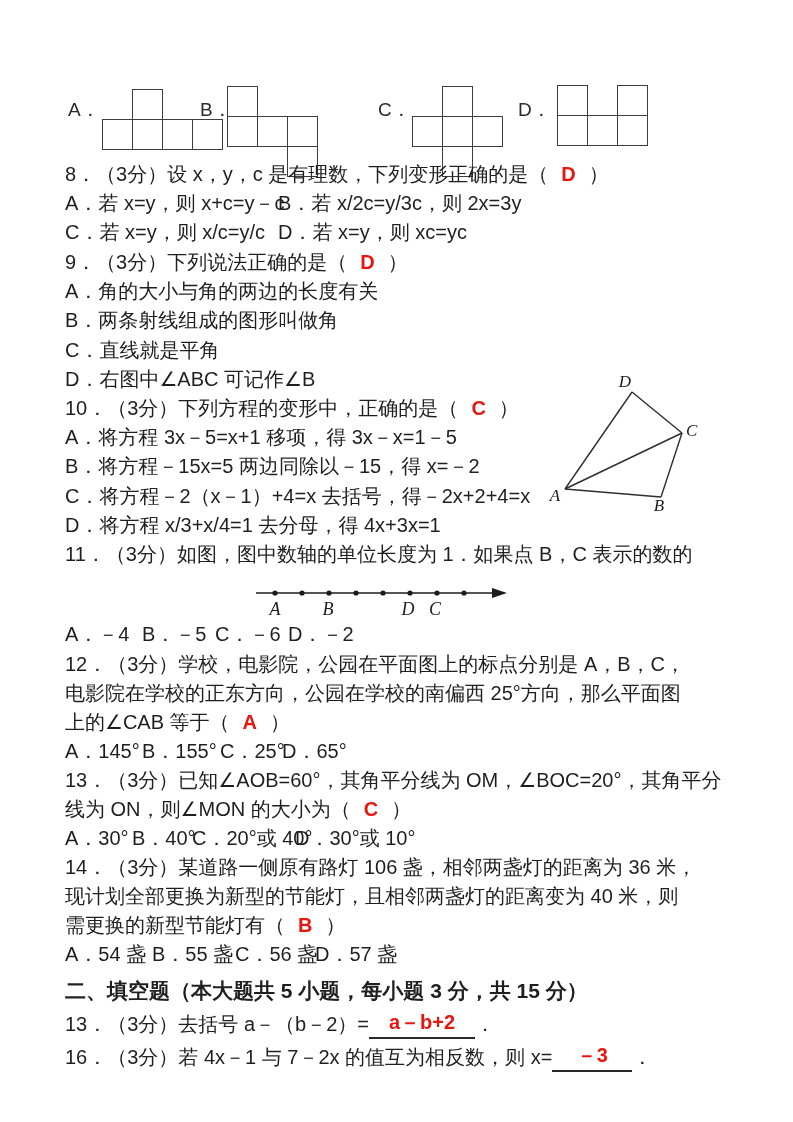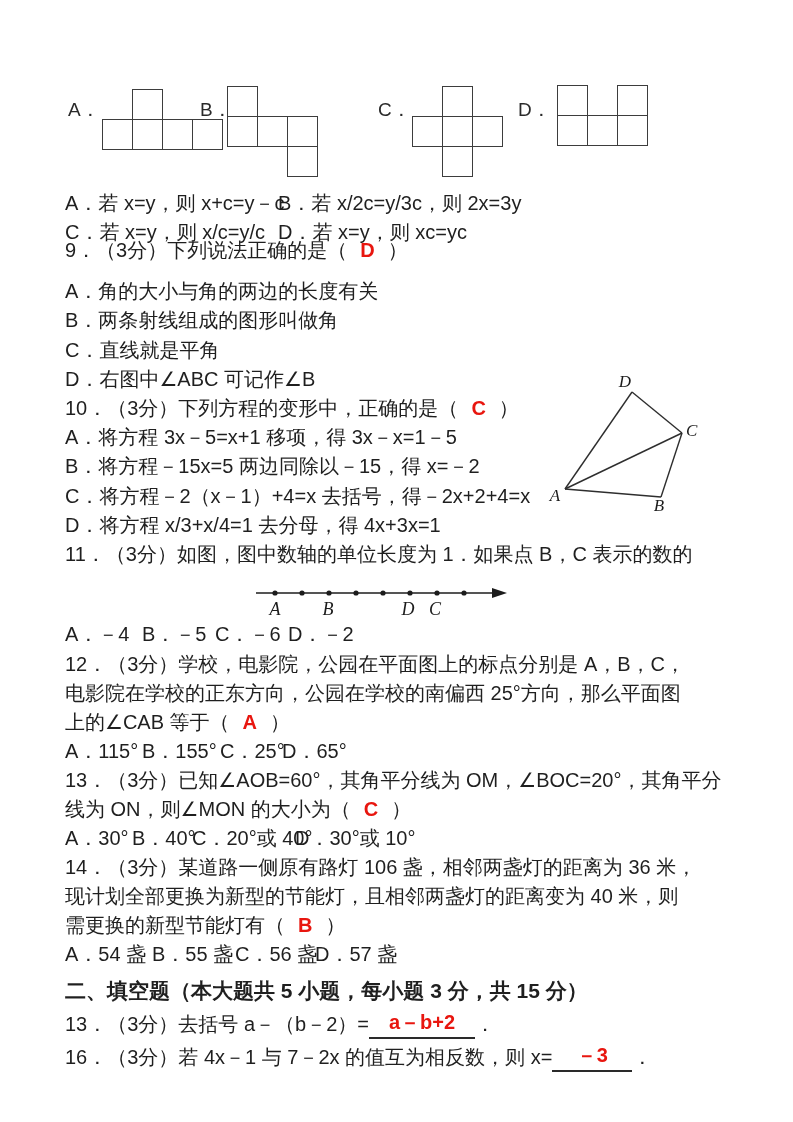--- a/index.html
+++ b/index.html
@@ -54,28 +54,31 @@
 
   <span class="netlbl" style="left:518px;top:100px">D．</span>
   <div class="net" style="left:557px;top:85px">
       <div class="cell" style="left: 0px; top: 0px;"></div>
       <div class="cell" style="left: 60px; top: 0px;"></div>
       <div class="cell" style="left: 0px; top: 30px;"></div>
       <div class="cell" style="left: 30px; top: 30px;"></div>
       <div class="cell" style="left: 60px; top: 30px;"></div>
     </div>
 
+  <div class="line" style="top:160px">
+    <span>8．（3分）设 x，y，c 是有理数，下列变形正确的是（</span><span class="ans">D</span><span>）</span>
+  </div>
   <div class="line" style="top:189px">
     <span class="col" style="width:213px">A．若 x=y，则 x+c=y－c</span><span>B．若 x/2c=y/3c，则 2x=3y</span>
   </div>
   <div class="line" style="top:218px">
     <span class="col" style="width:213px">C．若 x=y，则 x/c=y/c</span><span>D．若 x=y，则 xc=yc</span>
   </div>
 
-  <div class="line" style="top:236px">
+  <div class="line" style="top:248px">
     <span>9．（3分）下列说法正确的是（</span><span class="ans">D</span><span>）</span>
   </div>
   <div class="line" style="top:277px">A．角的大小与角的两边的长度有关</div>
   <div class="line" style="top:306px">B．两条射线组成的图形叫做角</div>
   <div class="line" style="top:336px">C．直线就是平角</div>
   <div class="line" style="top:365px">D．右图中∠ABC 可记作∠B</div>
 
   <div class="line" style="top:394px">
     <span>10．（3分）下列方程的变形中，正确的是（</span><span class="ans">C</span><span>）</span>
   </div>
@@ -122,21 +125,21 @@
   <div class="line" style="top:620px">
     <span class="col" style="width:77px">A．－4</span><span class="col" style="width:73px">B．－5</span><span class="col" style="width:73px">C．－6</span><span>D．－2</span>
   </div>
 
   <div class="line" style="top:650px">12．（3分）学校，电影院，公园在平面图上的标点分别是 A，B，C，</div>
   <div class="line" style="top:679px">电影院在学校的正东方向，公园在学校的南偏西 25°方向，那么平面图</div>
   <div class="line" style="top:708px">
     <span>上的∠CAB 等于（</span><span class="ans">A</span><span>）</span>
   </div>
   <div class="line" style="top:737px">
-    <span class="col" style="width:77px">A．115°</span><span class="col" style="width:78px">B．155°</span><span class="col" style="width:62px">C．25°</span><span>D．65°</span>
+    <span class="col" style="width:77px">A．145°</span><span class="col" style="width:78px">B．155°</span><span class="col" style="width:62px">C．25°</span><span>D．65°</span>
   </div>
 
   <div class="line" style="top:766px">13．（3分）已知∠AOB=60°，其角平分线为 OM，∠BOC=20°，其角平分</div>
   <div class="line" style="top:795px">
     <span>线为 ON，则∠MON 的大小为（</span><span class="ans">C</span><span>）</span>
   </div>
   <div class="line" style="top:824px">
     <span class="col" style="width:67px">A．30°</span><span class="col" style="width:60px">B．40°</span><span class="col" style="width:103px">C．20°或 40°</span><span>D．30°或 10°</span>
   </div>
 

